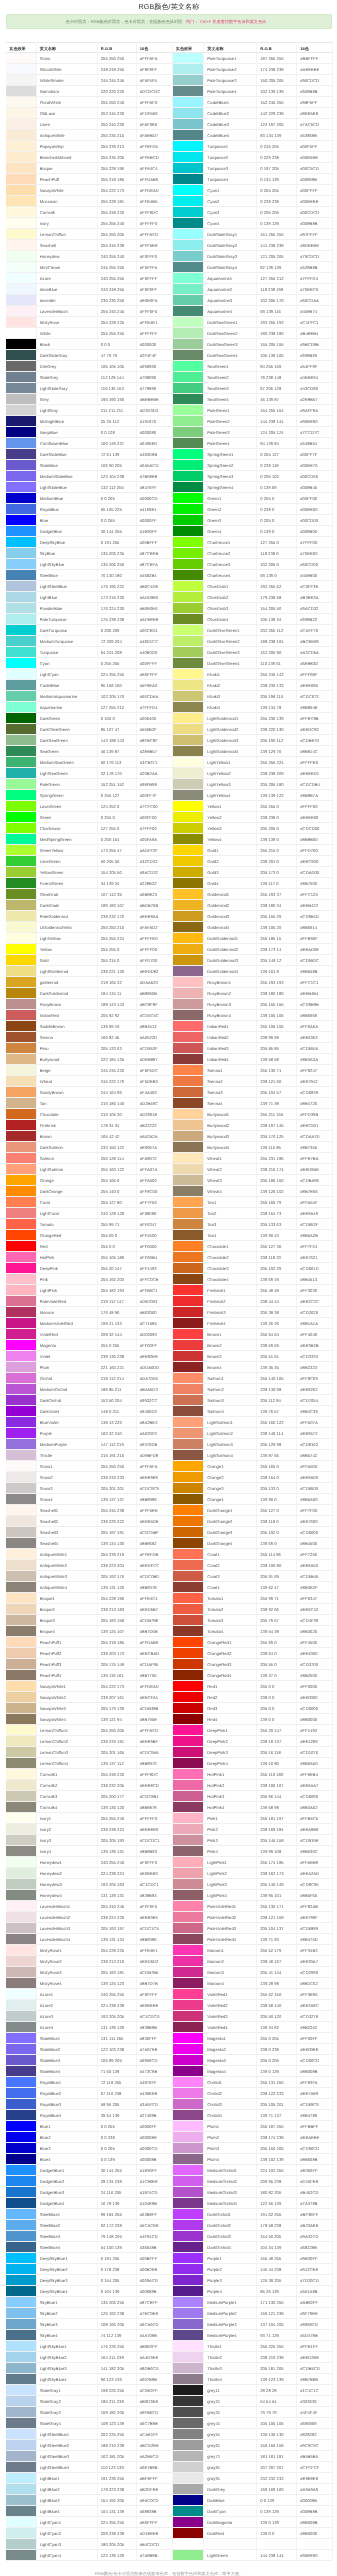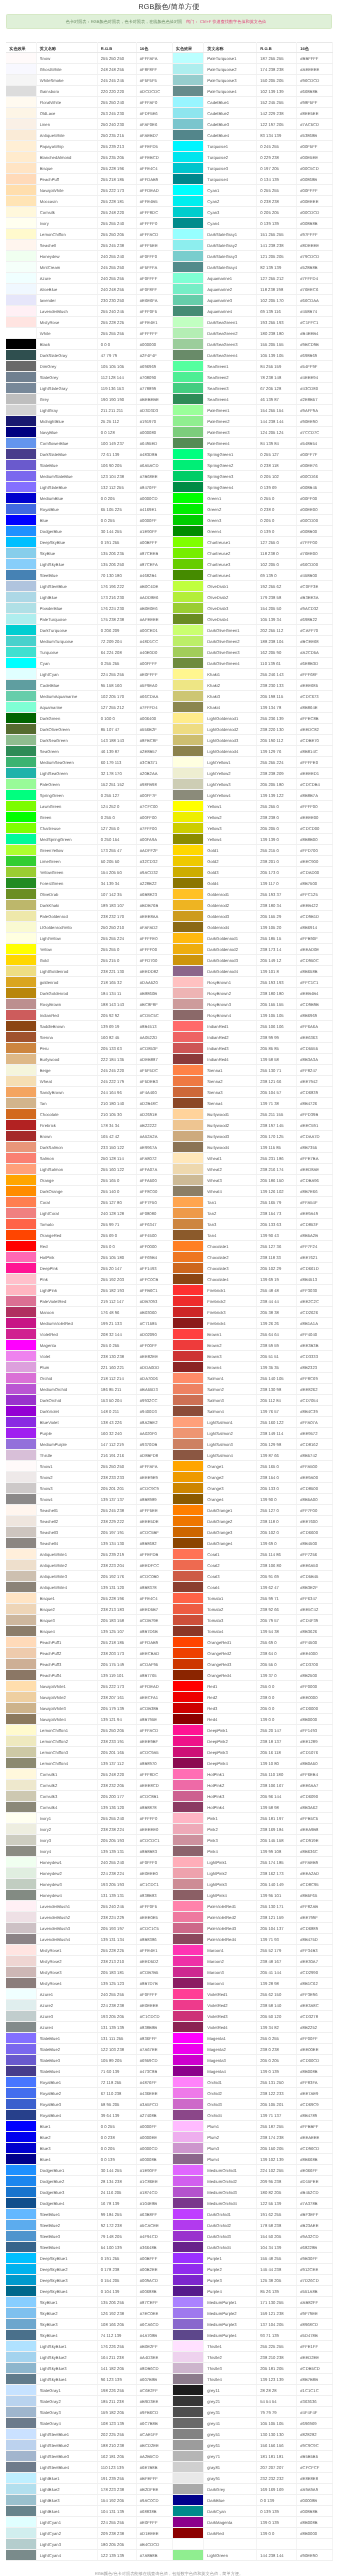--- a/index.html
+++ b/index.html
@@ -97,21 +97,21 @@
     color:#9A9A9A;
     height:8.6px;
     line-height:8.6px;
     margin-top:8.6px;
   }
 </style>
 </head>
 <body>
 
 <div class="page">
-  <div class="title">RGB颜色/简单方便</div>
+  <div class="title">RGB颜色/英文名称</div>
   <div class="notice">
     <div class="notice-inner">
       <span>色卡对照表：RGB颜色对照表，色卡对照表，在线颜色色值对照</span>
       <span class="tip">窍门：</span>
       <span class="tiptext">Ctrl+F 快速查找数字色值和英文色值</span>
     </div>
   </div>
   <div class="tables">
     <table class="left">
       <thead>

